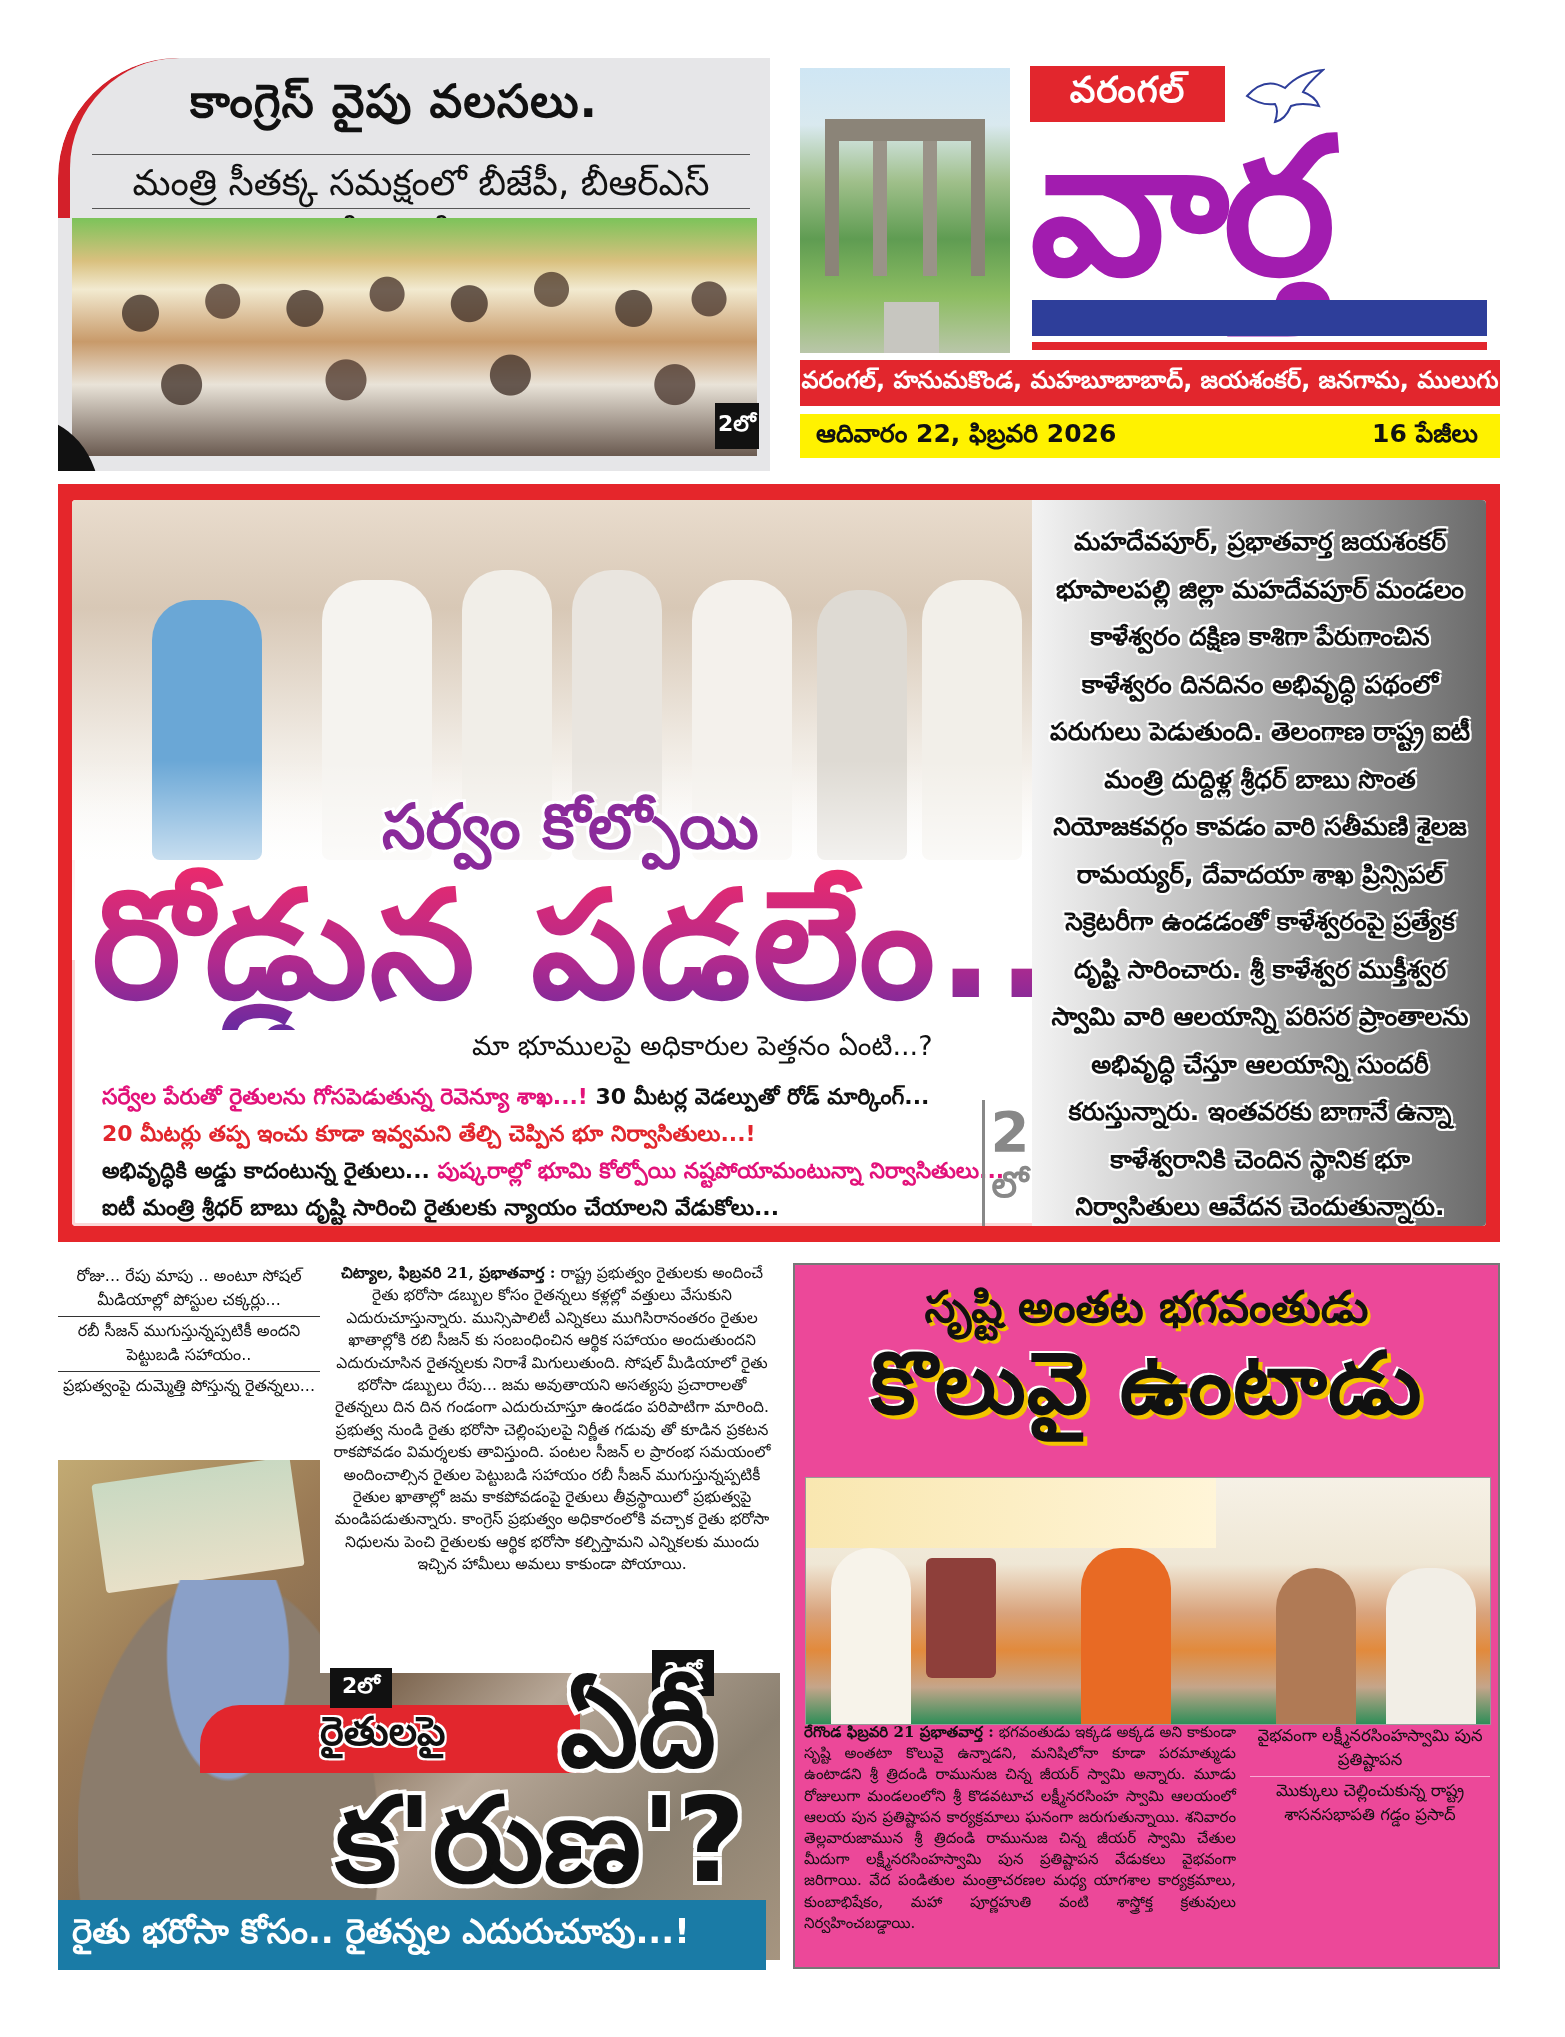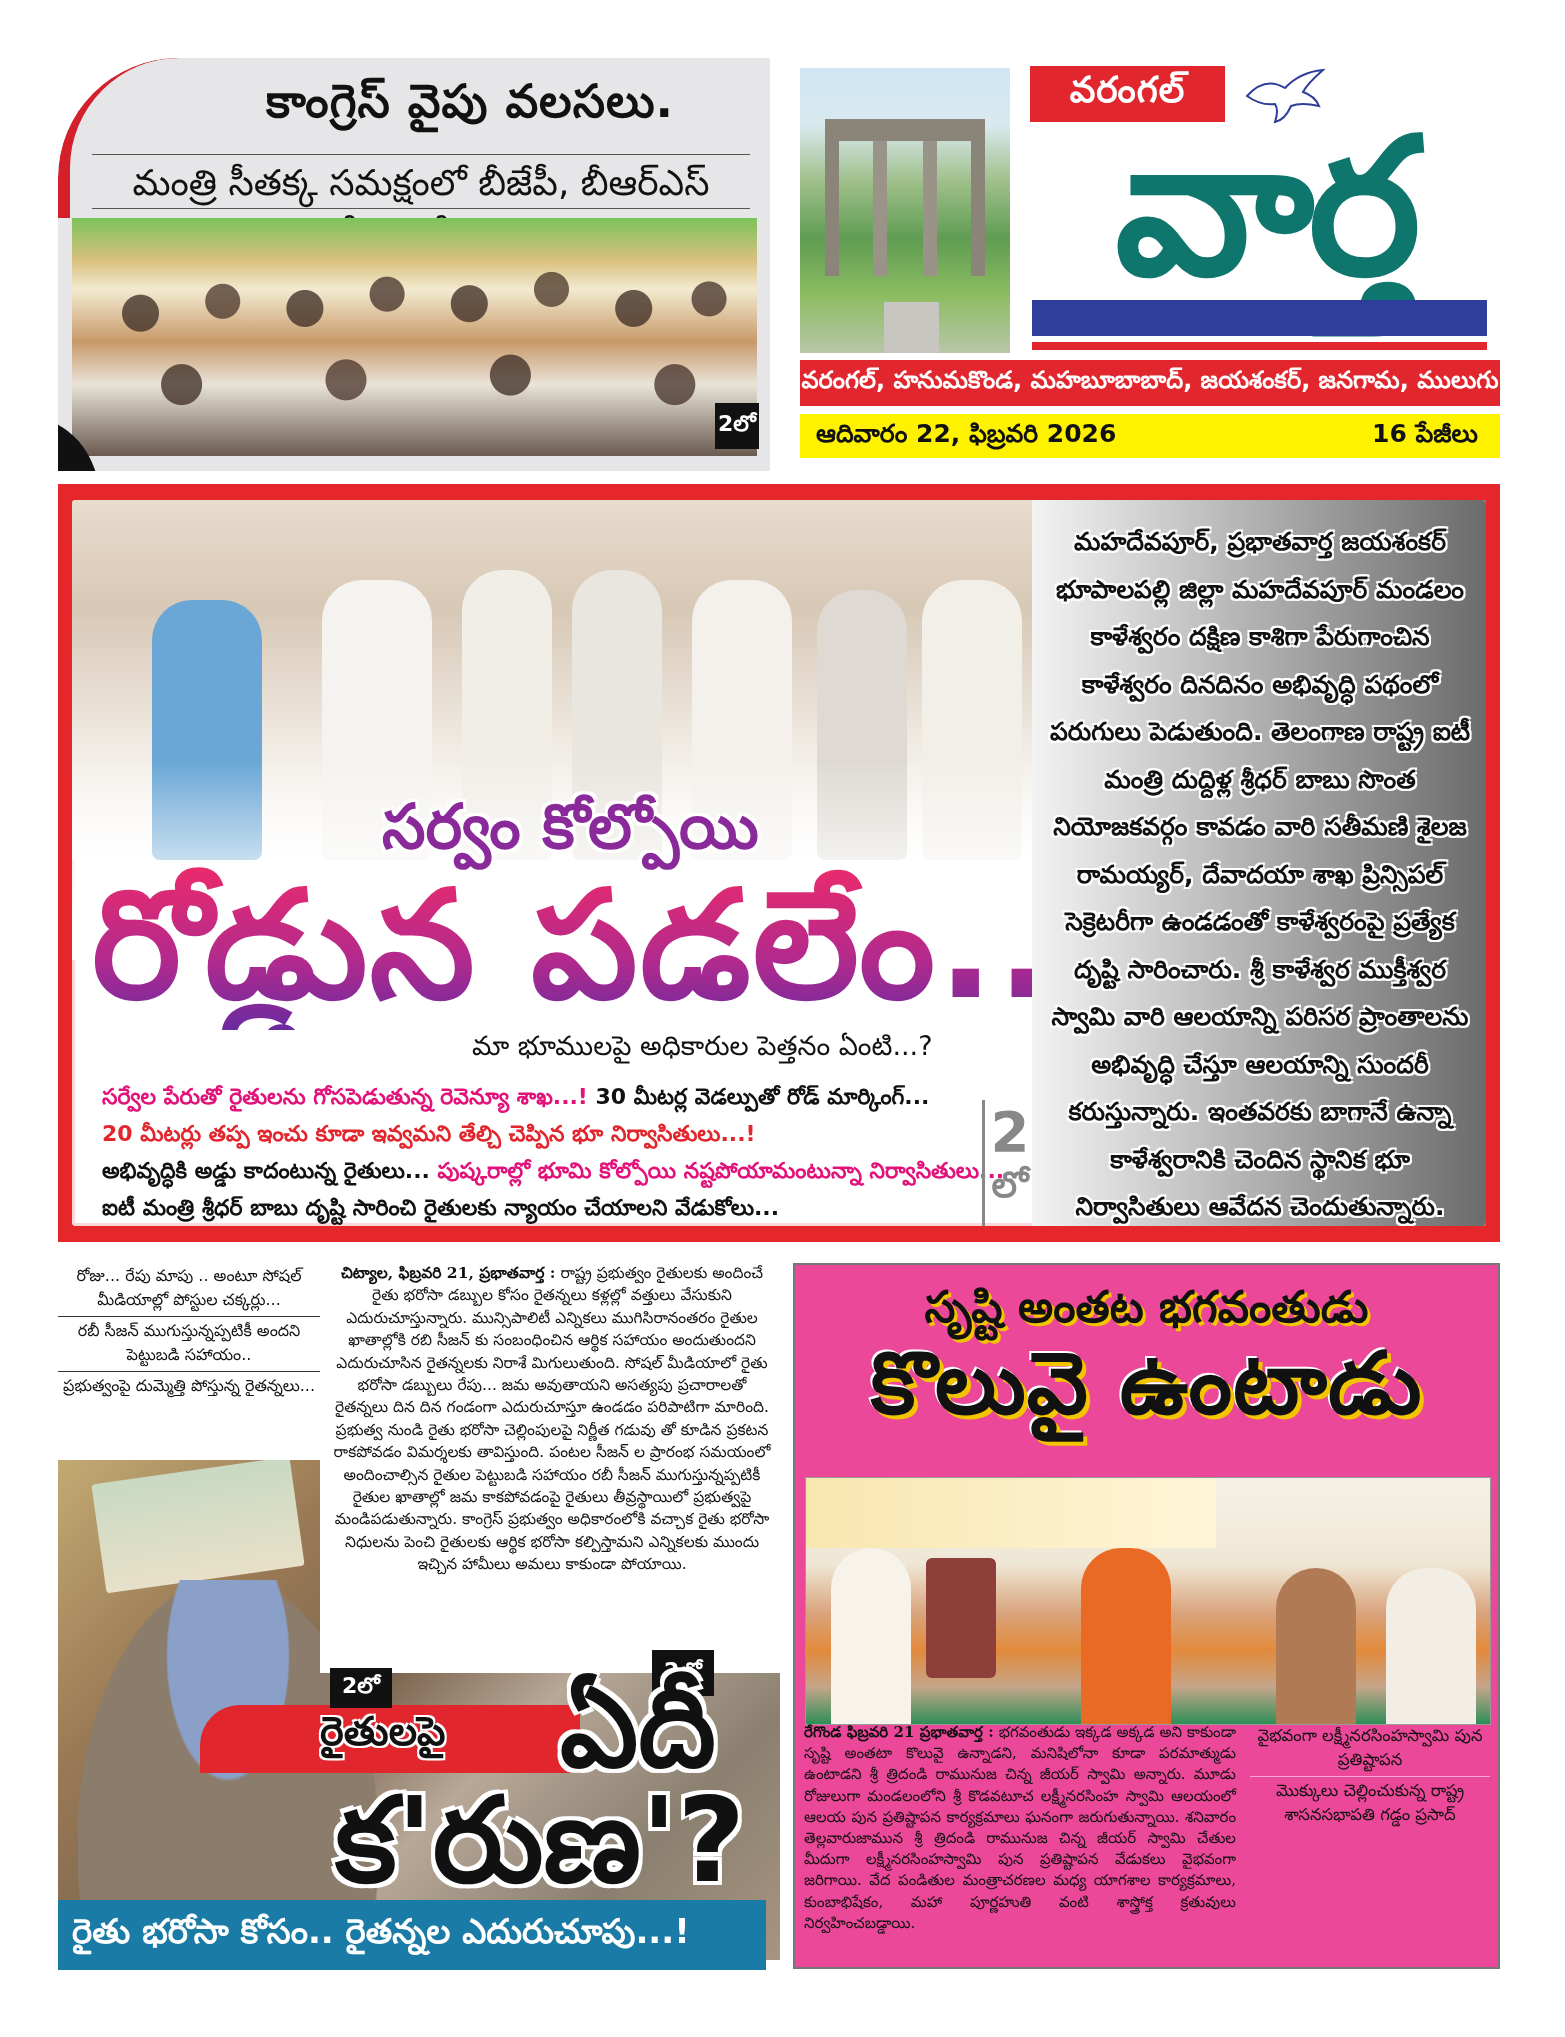--- a/index.html
+++ b/index.html
@@ -3,21 +3,21 @@
 <meta charset="utf-8">
 <style>
   * { box-sizing: border-box; margin: 0; padding: 0; }
   html, body { width: 1565px; height: 2037px; background: #ffffff; overflow: hidden; }
   body { font-family: "DejaVu Sans", "Liberation Sans", sans-serif; color: #111; position: relative; }
 
   
   .teaser { position: absolute; left: 58px; top: 58px; width: 712px; height: 413px; background: #e6e6e8; border-radius: 120px 0 0 0; overflow: hidden; }
   .teaser::before { content: ""; position: absolute; left: 0; top: 0; width: 150px; height: 160px; background: #d3202a; border-radius: 120px 0 0 0; z-index: 0; }
   .teaser-inner { position: absolute; left: 12px; top: 0; right: 0; bottom: 0; background: #e6e6e8; border-radius: 110px 0 0 0; z-index: 1; }
-  .teaser-title { position: absolute; left: 120px; right: 20px; top: 16px; text-align: center; font-size: 46px; font-weight: bold; color: #111; letter-spacing: 1px; }
+  .teaser-title { position: absolute; left: 120px; right: 20px; top: 16px; text-align: left; font-size: 46px; font-weight: bold; color: #111; letter-spacing: 1px; }
   .teaser-rule { position: absolute; left: 22px; right: 20px; height: 1px; background: #555; }
   .teaser-sub { position: absolute; left: 22px; right: 20px; top: 104px; text-align: center; font-size: 36px; color: #111; }
   .teaser::after { content: ""; position: absolute; left: -30px; bottom: -30px; width: 120px; height: 140px; background: #111; border-radius: 0 0 0 0; z-index: 2; clip-path: ellipse(60% 60% at 0% 100%); }
 
   .photo { background: linear-gradient(180deg, #7cc35a 0%, #d9c07e 18%, #f2ead0 30%, #c89a6a 52%, #e9e3d8 70%, #6a5a50 100%); position: absolute; overflow: hidden; }
   .photo .crowd { position: absolute; inset: 0; background:
       radial-gradient(circle at 10% 40%, #3a2a22 0 18px, transparent 19px),
       radial-gradient(circle at 22% 35%, #4a342a 0 17px, transparent 18px),
       radial-gradient(circle at 34% 38%, #3b2a22 0 18px, transparent 19px),
       radial-gradient(circle at 46% 32%, #443028 0 17px, transparent 18px),
@@ -36,21 +36,21 @@
   .mast-photo { position: absolute; left: 800px; top: 68px; width: 210px; height: 285px;
     background: linear-gradient(180deg, #cfe6f4 0%, #d9e9ef 20%, #9fbf8a 40%, #5f9c52 60%, #8dbd62 80%, #b9c6a9 100%); }
   .mast-photo .gate { position: absolute; left: 12%; top: 18%; width: 76%; height: 55%; border: 14px solid #8b8478; border-bottom: none; border-top-width: 22px; }
   .mast-photo .gate::before, .mast-photo .gate::after { content: ""; position: absolute; top: 0; bottom: 0; width: 14px; background: #9a9388; }
   .mast-photo .gate::before { left: 26%; }
   .mast-photo .gate::after { right: 26%; }
   .mast-photo .path { position: absolute; left: 40%; bottom: 0; width: 26%; height: 18%; background: #c7c6c0; }
 
   .mast-red-small { position: absolute; left: 1030px; top: 66px; width: 195px; height: 56px; background: #e2262d; color: #fff; font-size: 36px; font-weight: bold; display: flex; align-items: center; justify-content: center; letter-spacing: 1px; }
   .mast-bird { position: absolute; left: 1245px; top: 66px; width: 80px; height: 58px; }
-  .mast-big { position: absolute; left: 1030px; top: 108px; width: 470px; height: 200px; color: #0f766e; font-size: 190px; font-weight: 900; line-height: 200px; text-align: center; letter-spacing: -6px; }
+  .mast-big { position: absolute; left: 1030px; top: 108px; width: 470px; height: 200px; color: #a21caf; font-size: 190px; font-weight: 900; line-height: 200px; letter-spacing: -6px; }
   .mast-blue-bar { position: absolute; left: 1032px; top: 300px; width: 455px; height: 36px; background: #2e3e9a; }
   .mast-red-line { position: absolute; left: 1032px; top: 342px; width: 455px; height: 8px; background: #e2262d; }
   .mast-districts { position: absolute; left: 800px; top: 360px; width: 700px; height: 46px; background: #e2262d; color: #fff; font-size: 24px; font-weight: bold; display: flex; align-items: center; justify-content: center; white-space: nowrap; }
   .mast-date-bar { position: absolute; left: 800px; top: 414px; width: 700px; height: 44px; background: #fff200; display: flex; align-items: center; justify-content: space-between; padding: 0 22px 0 16px; font-size: 25px; font-weight: bold; }
 
   
   .lead { position: absolute; left: 58px; top: 484px; width: 1442px; height: 758px; background: #e5262b; }
   .lead-inner { position: absolute; left: 14px; top: 16px; right: 14px; bottom: 16px; background: #fff; overflow: hidden;
     border-radius: 4px; box-shadow: inset 0 0 0 3px #fbd7d7; }
   .lead-photo { position: absolute; left: 0; top: 0; width: 960px; height: 360px;

